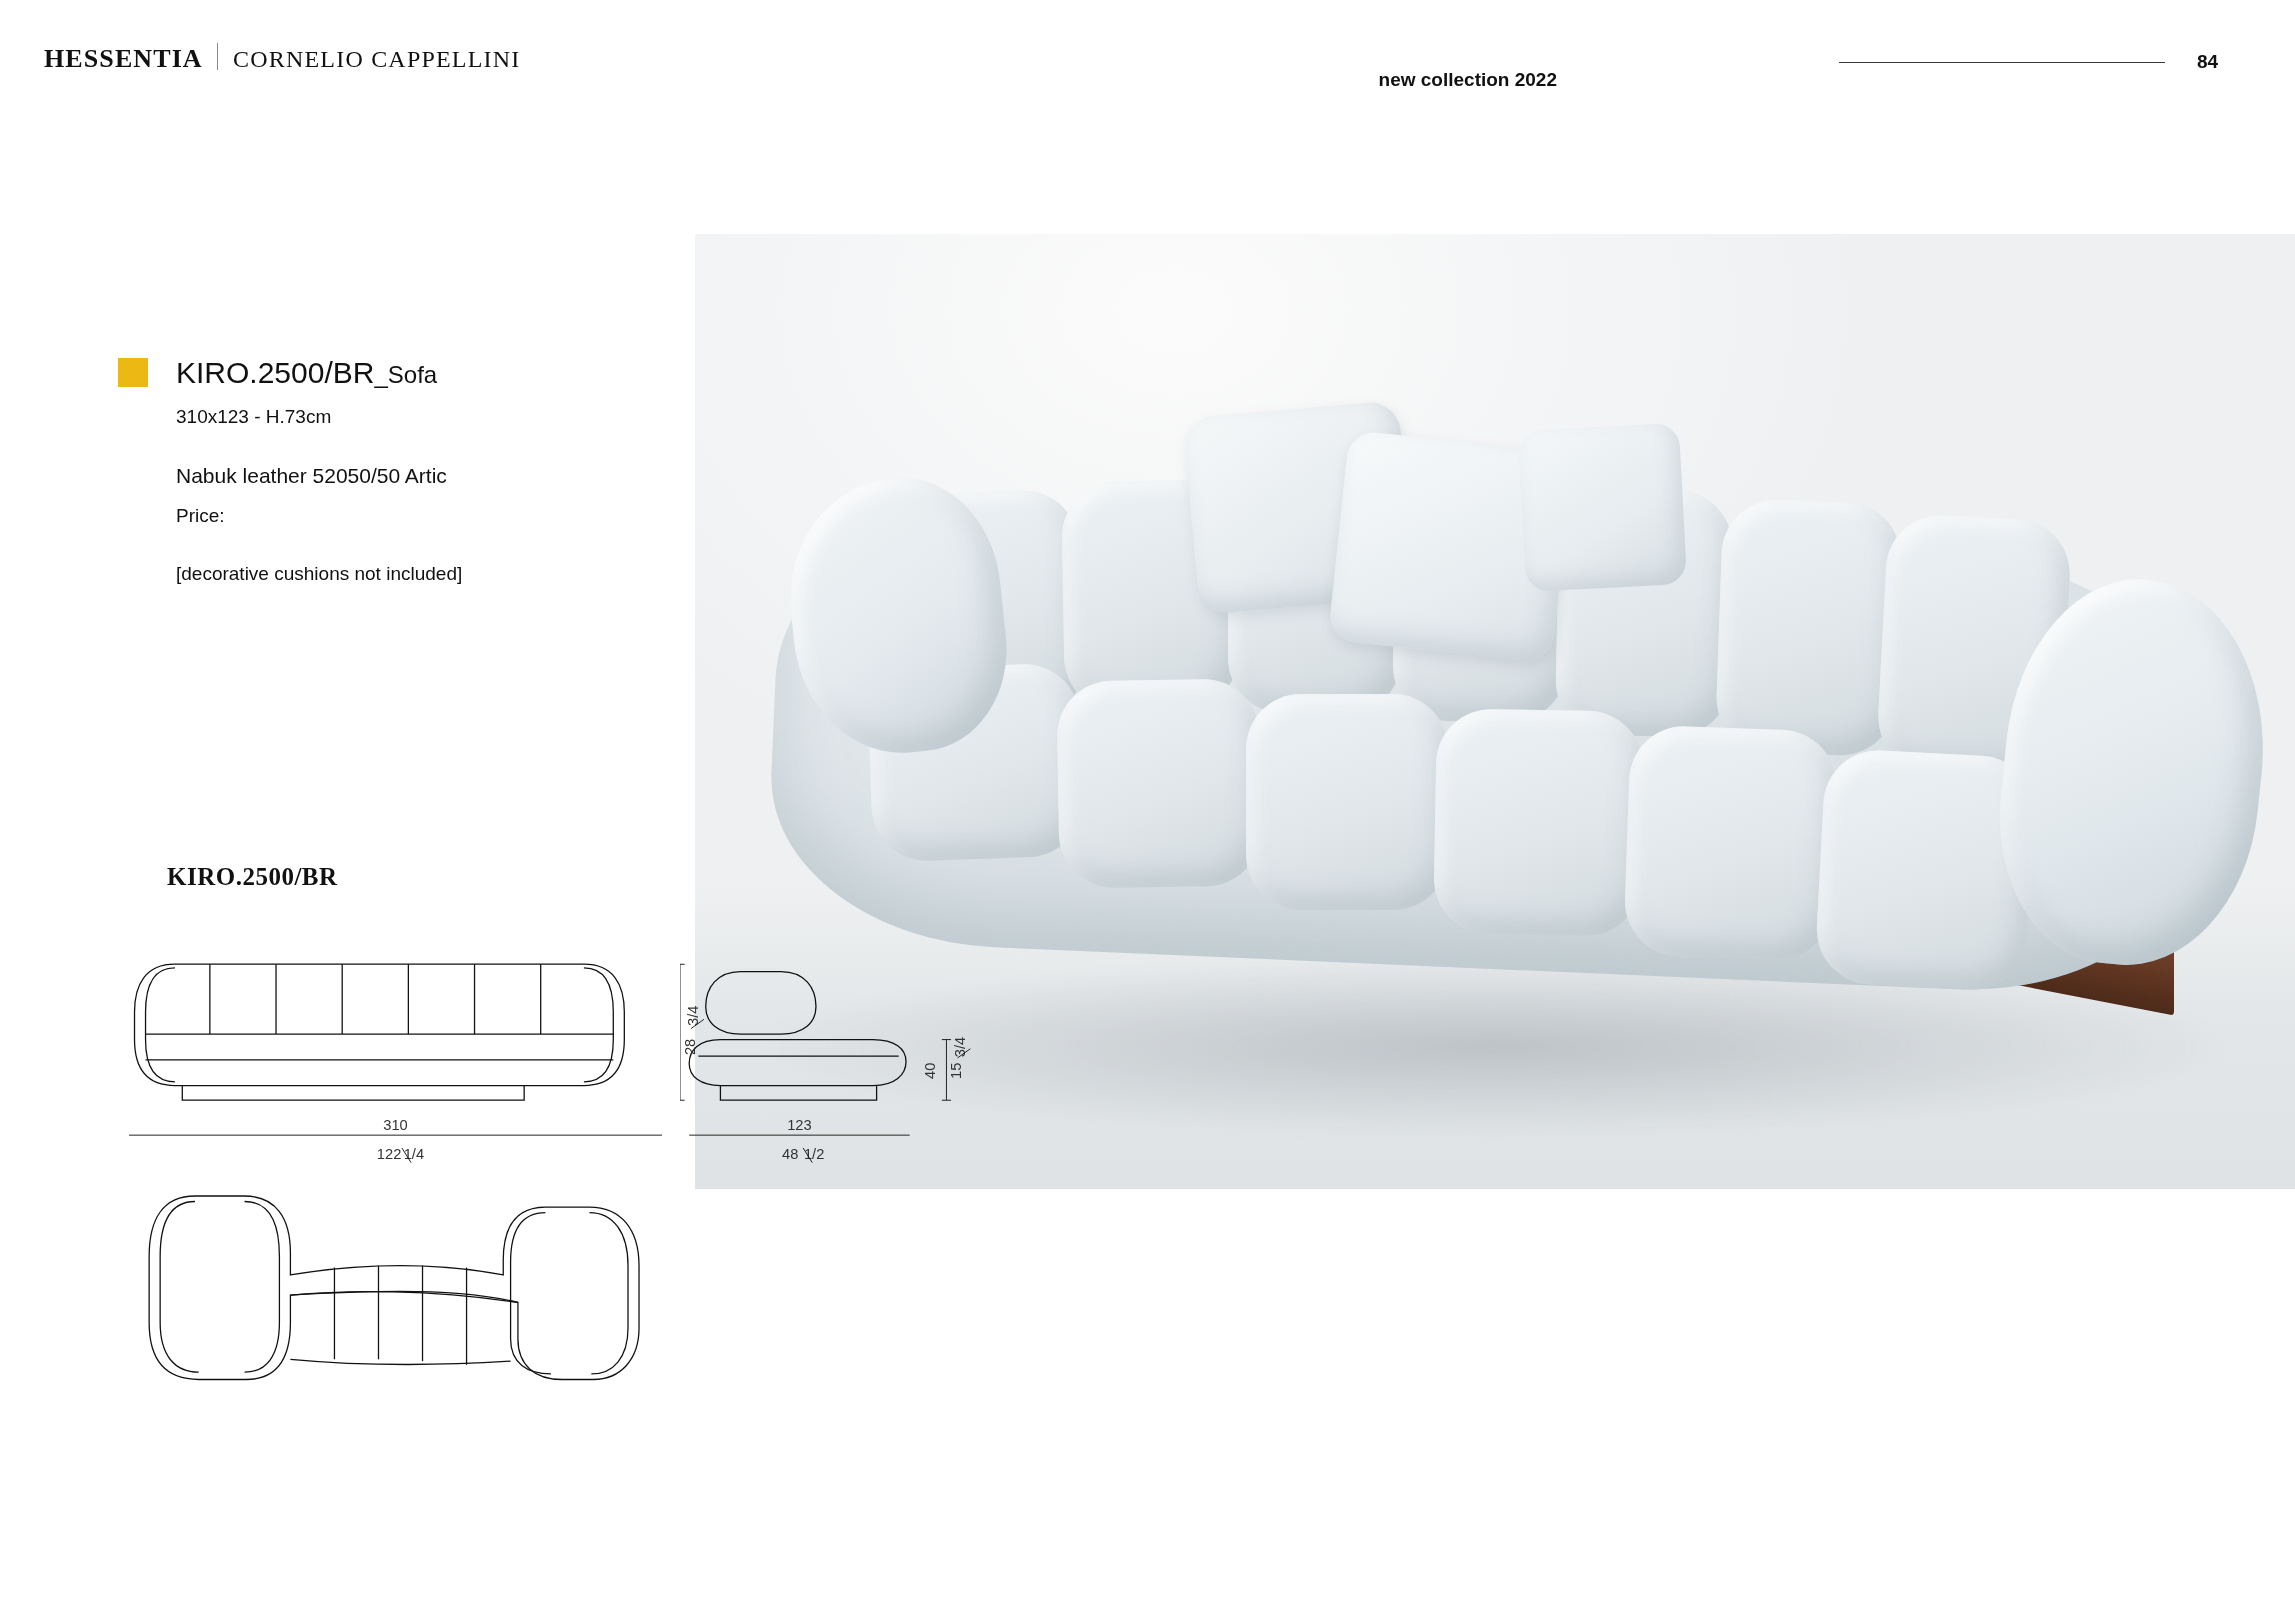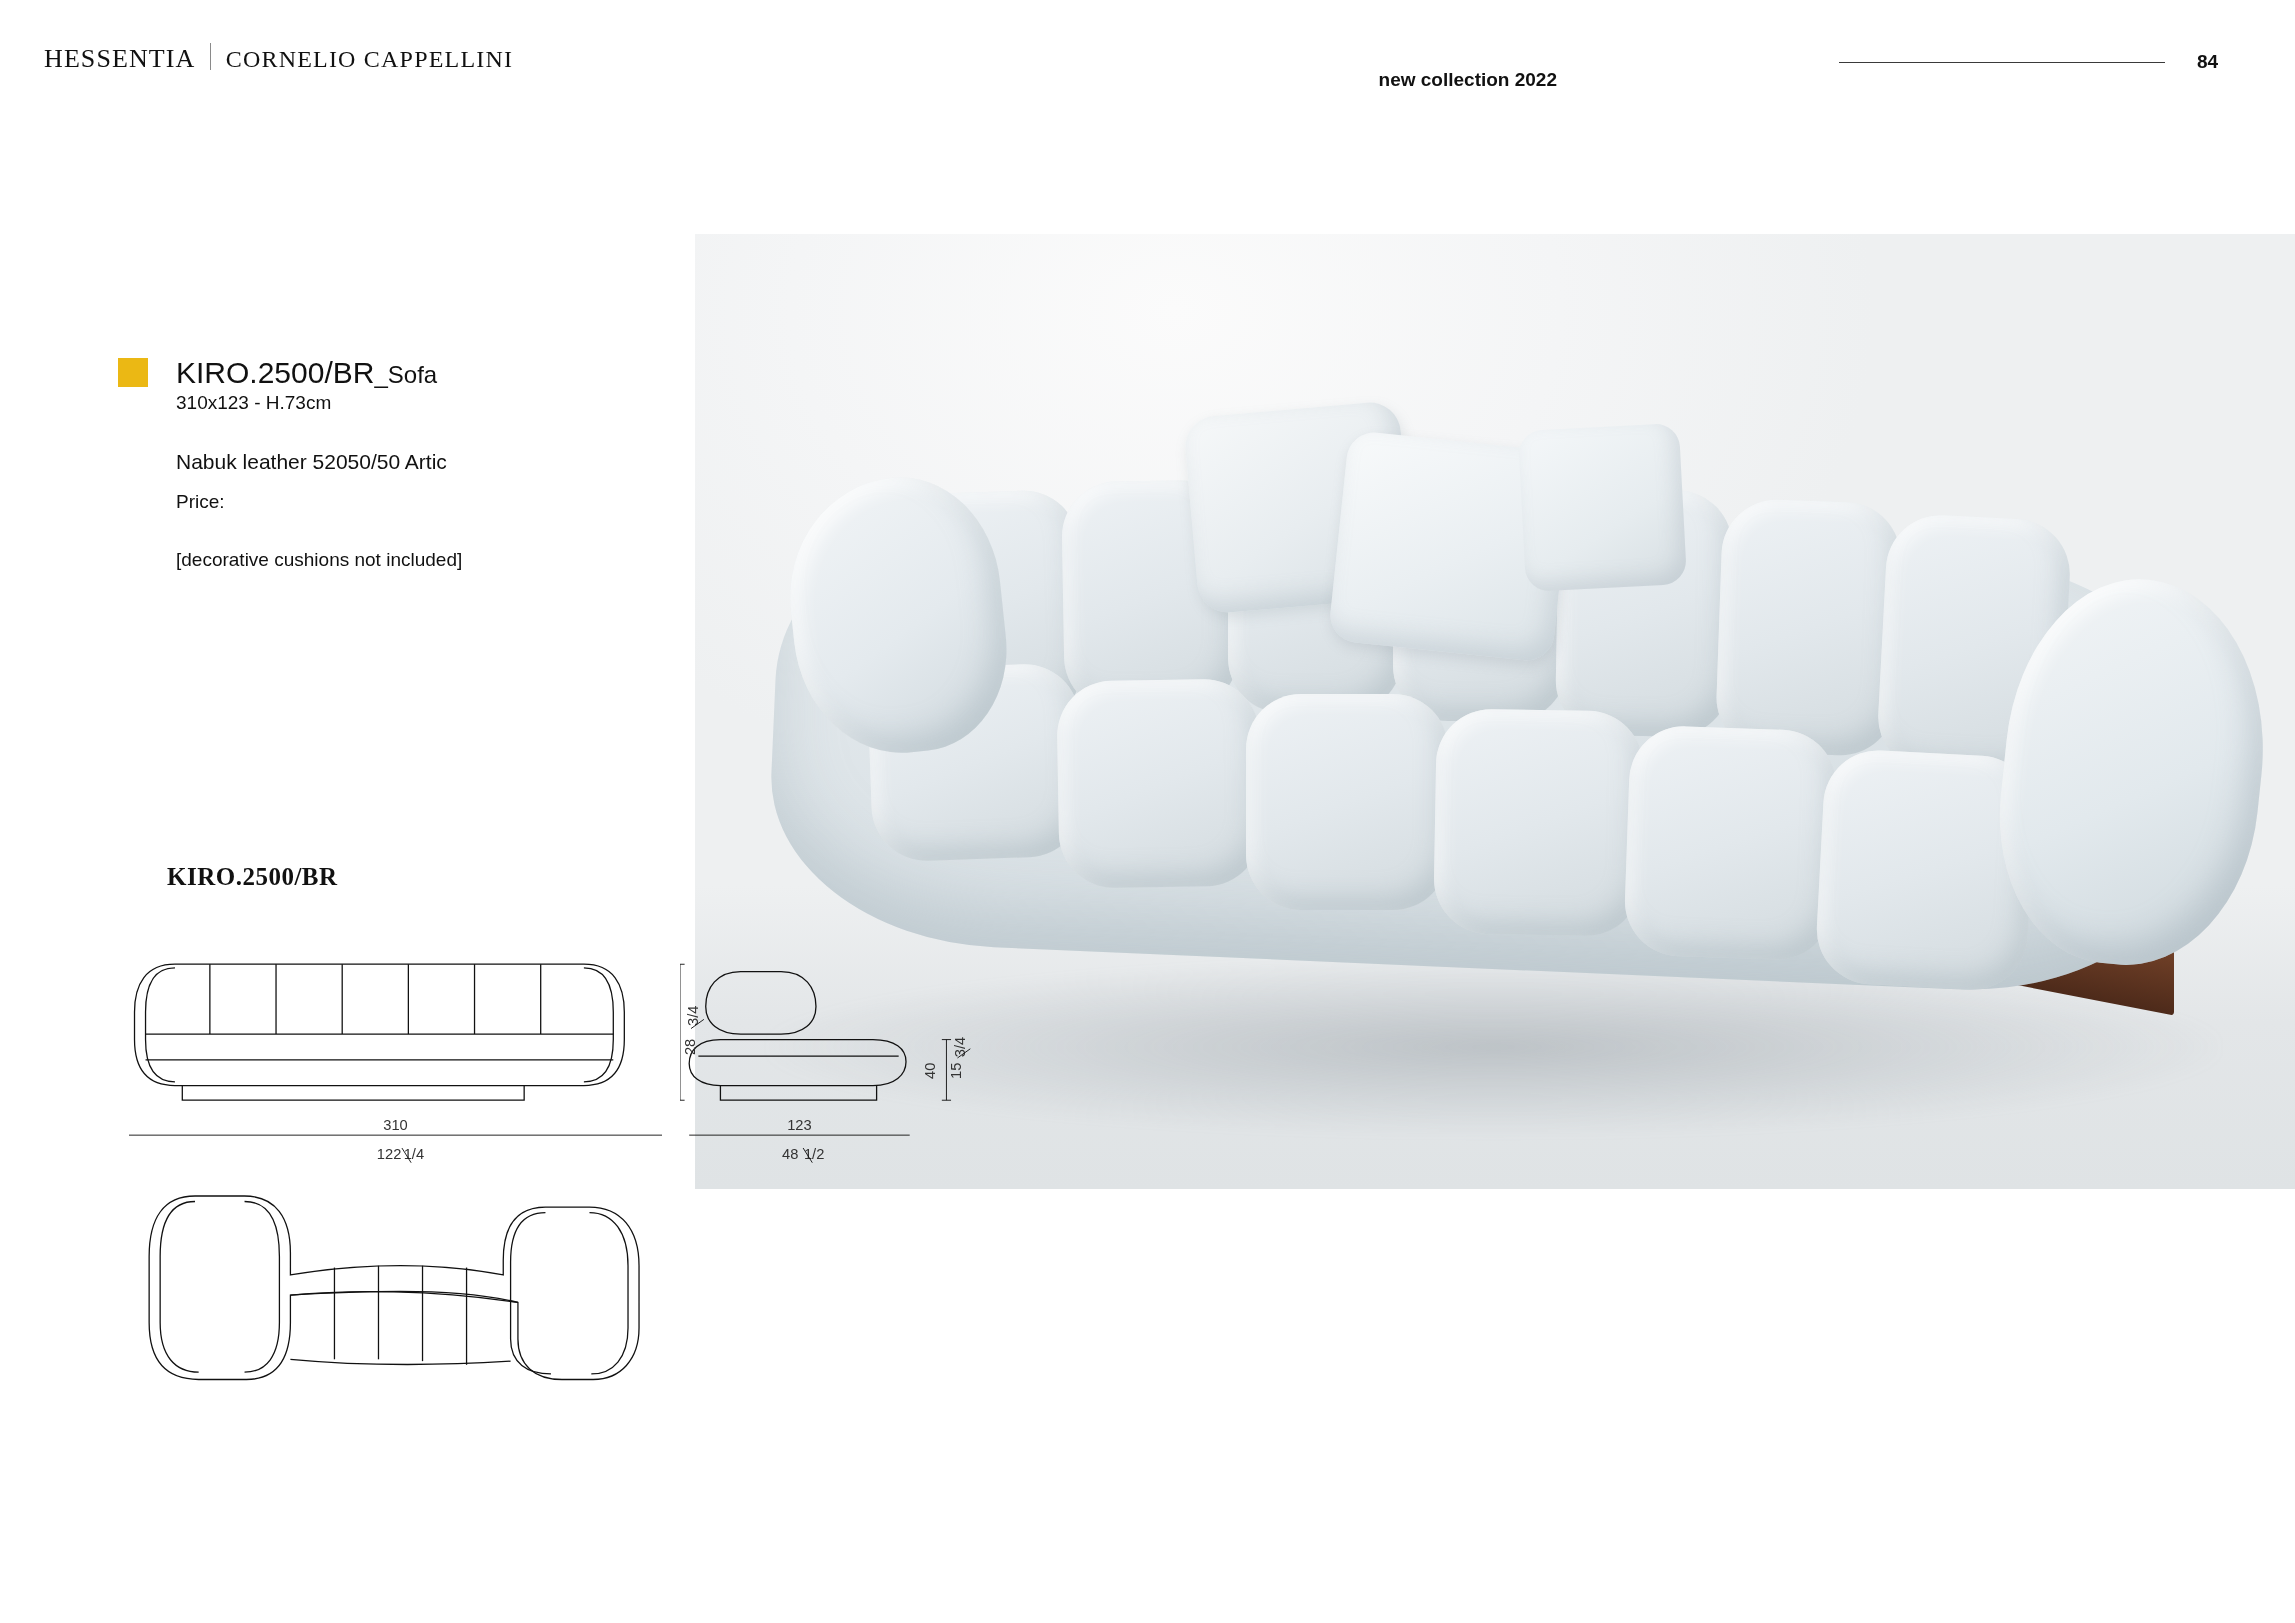--- a/index.html
+++ b/index.html
@@ -27,21 +27,21 @@
     top: 39px;
     display: flex;
     align-items: baseline;
     white-space: nowrap;
   }
   .brand-main {
     font-family: "Liberation Serif", serif;
     font-size: 26px;
     letter-spacing: 1.1px;
     color: #111;
-    font-weight: 400;
+    font-weight: 700;
   }
   .brand-divider {
     display: inline-block;
     width: 0.9px;
     height: 27.5px;
     background: #8a8a8a;
     margin: 0 14.7px;
     position: relative;
     top: 3.7px;
   }
@@ -97,21 +97,21 @@
   }
   .title-row {
     font-size: 30px;
     color: #111;
     line-height: 1.15;
     white-space: nowrap;
   }
   .title-code { font-weight: 400; }
   .title-suffix { font-size: 24px; font-weight: 400; }
   .dims {
-    margin-top: 1px;
+    margin-top: 15px;
     font-size: 19px;
     color: #111;
   }
   .spec {
     margin-top: 33px;
     font-size: 21px;
     line-height: 1.45;
     color: #111;
   }
   .price {

